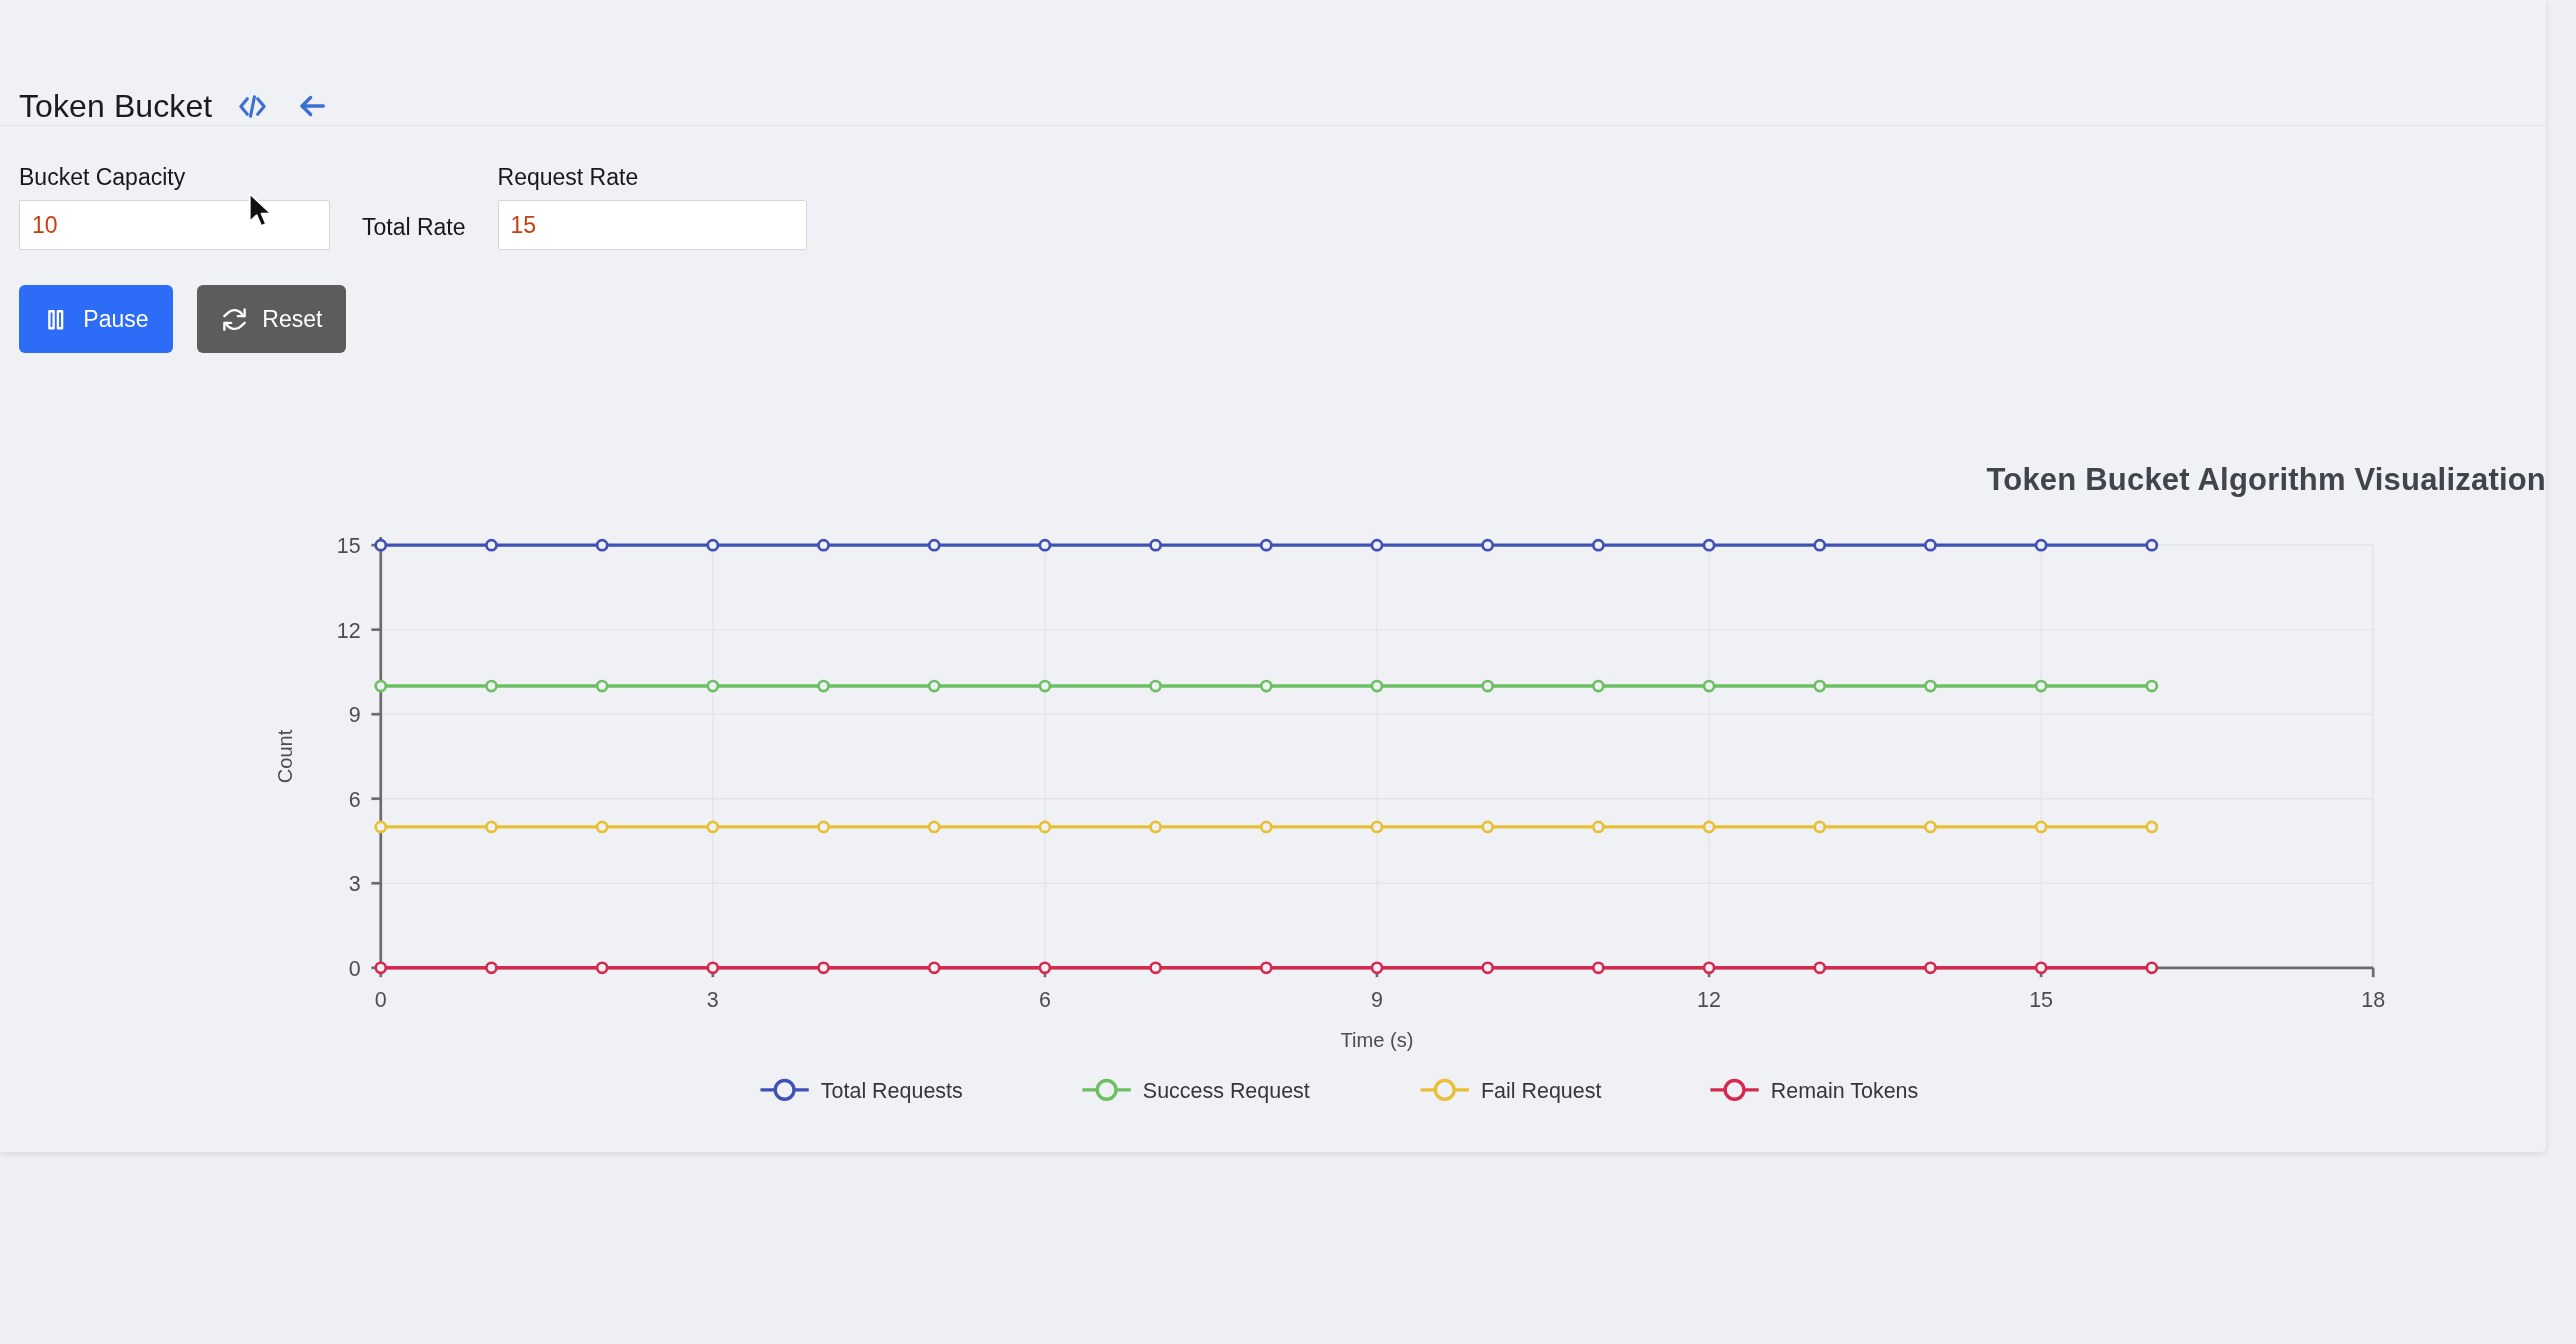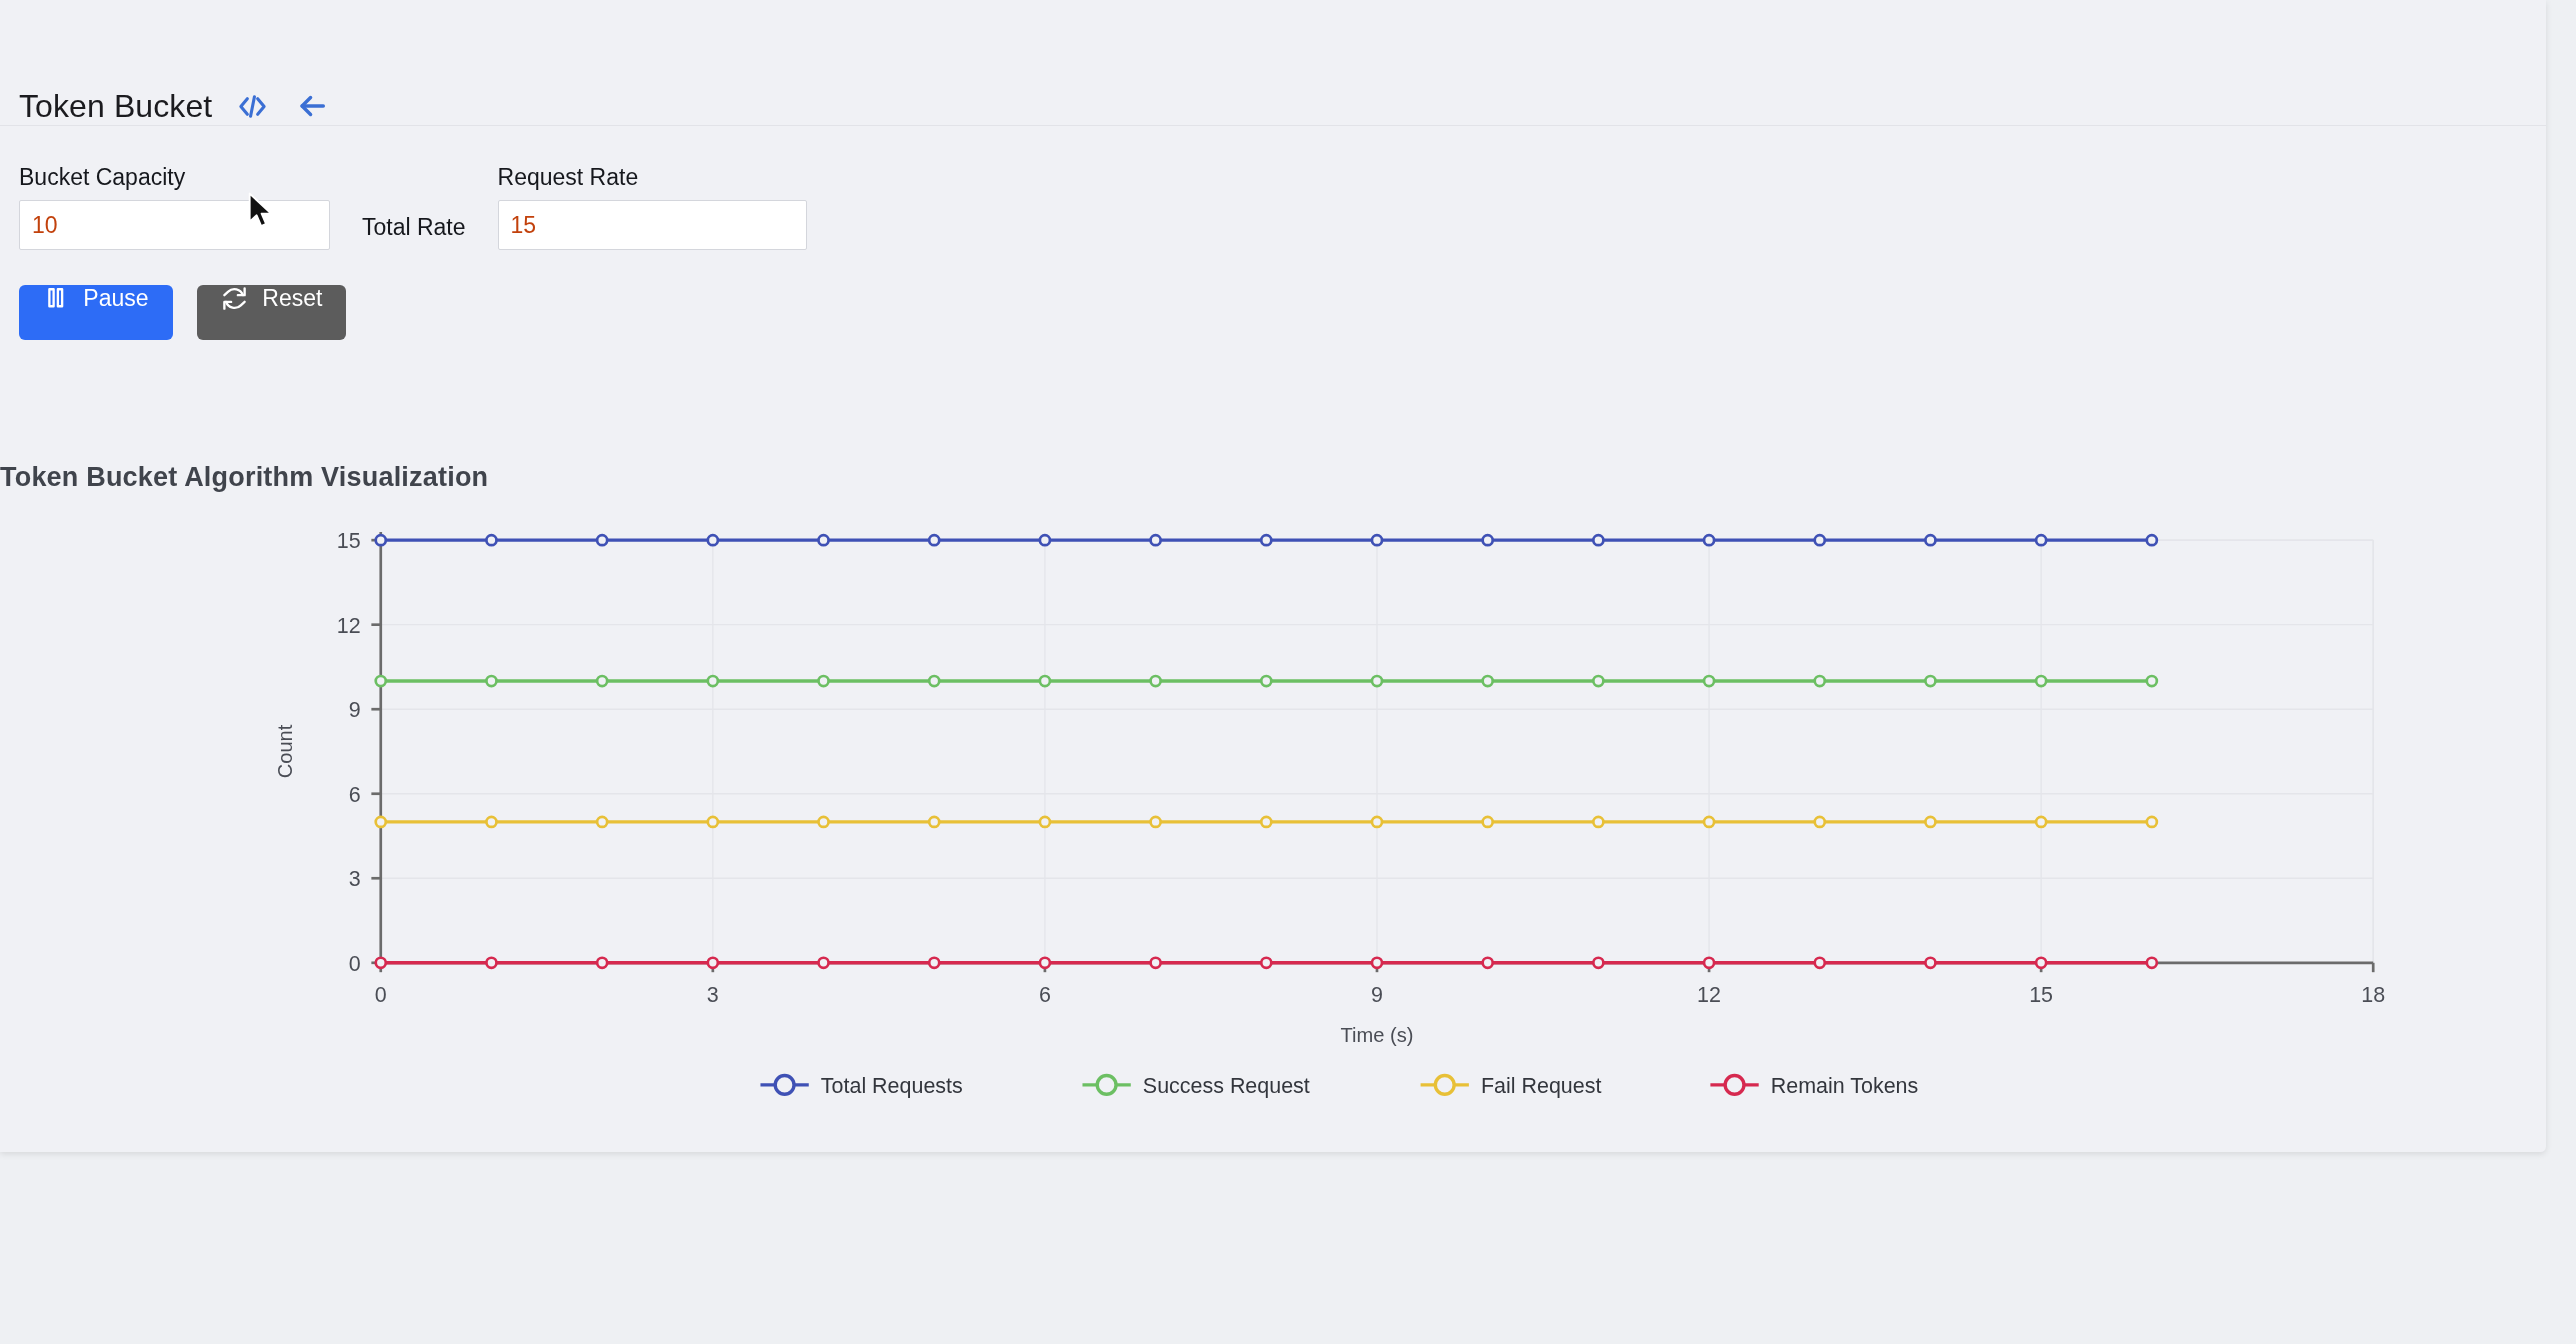--- a/index.html
+++ b/index.html
@@ -56,38 +56,38 @@
     padding: 0 12px;
     font-size: 23px; color: #c2410c;
     font-family: "Liberation Sans", sans-serif;
     outline: none;
   }
   .field:nth-child(2) .field-input { width: 310px; }
   .field:nth-child(3) .field-input { width: 309px; }
 
   .buttons { display: flex; gap: 24px; padding: 35px 0 0 19px; }
   .btn {
-    display: inline-flex; align-items: flex-start; gap: 14.8px;
-    height: 55px; padding: 0 24px;
+    display: inline-flex; align-items: center; gap: 14.8px;
+    height: 68px; padding: 0 24px;
     border: none; border-radius: 6px;
     font-size: 23px; color: #ffffff; cursor: pointer;
     font-family: "Liberation Sans", sans-serif;
   }
   .btn-pause { background: #2d6cf6; }
   .btn-reset { background: #5c5c5c; }
   .btn svg { display: block; }
 
   
   .chart-wrap {
     position: absolute; left: 0; top: 402px;
     width: 2546px; height: 731px;
   }
   .chart-title {
-    text-align: left;
-    font-size: 27px; font-weight: 700;
+    text-align: right;
+    font-size: 31px; font-weight: 700;
     color: #40444c; letter-spacing: 0.2px;
     margin-top: 60px;
   }
   .plot-svg { display: block; margin: 0 auto; }
 
   .cursor { position: absolute; pointer-events: none; }
 </style>
 </head>
 <body>
 

